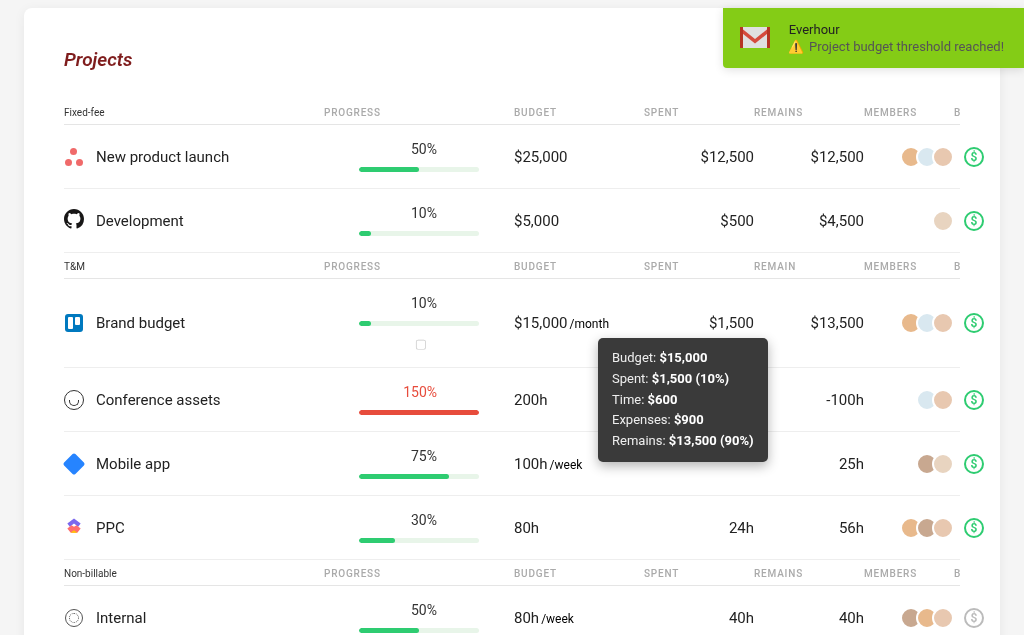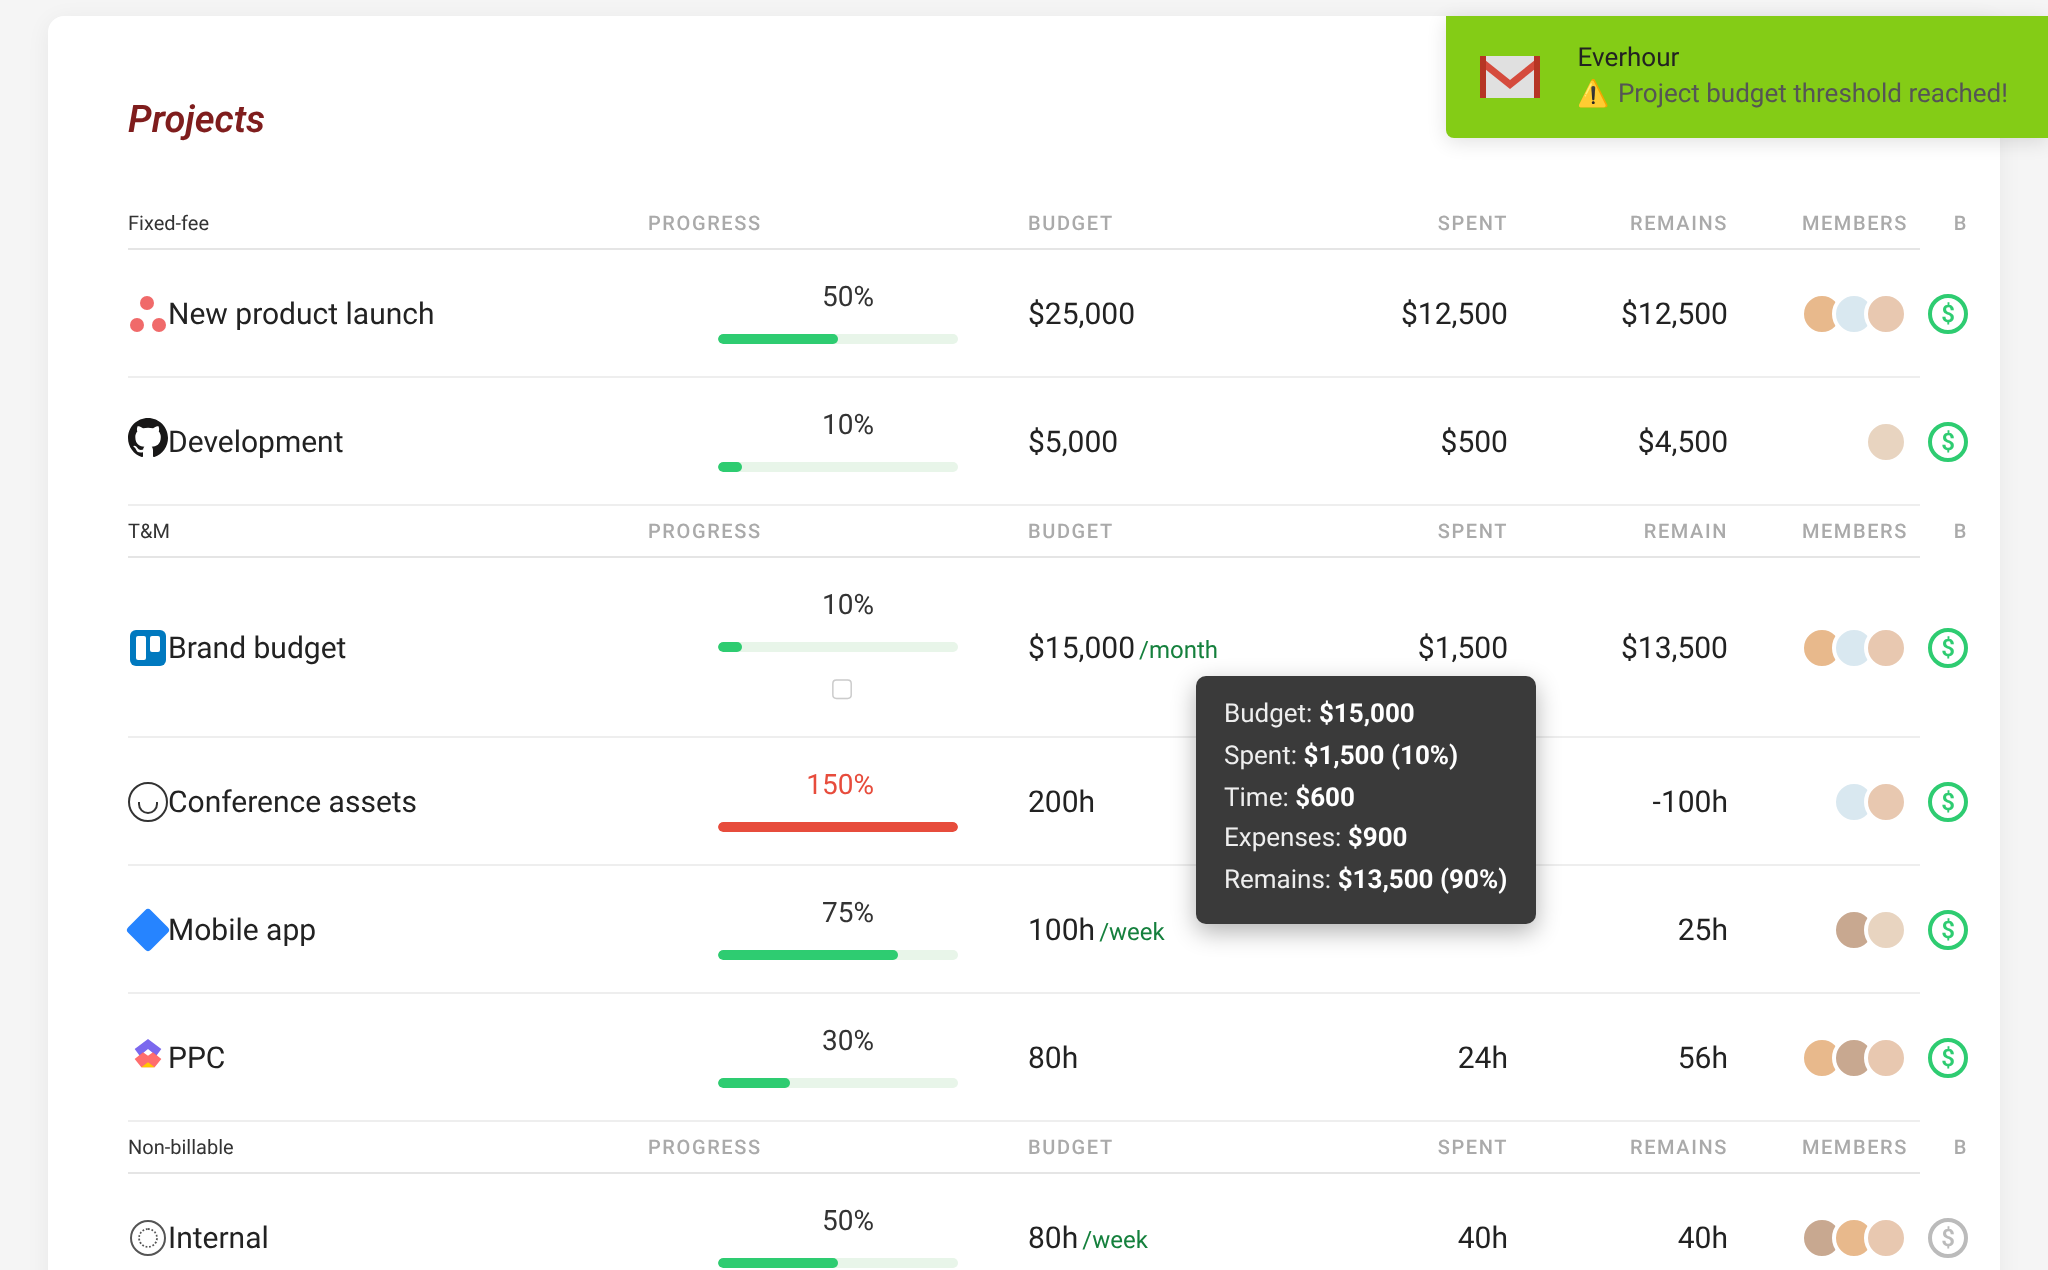--- a/index.html
+++ b/index.html
@@ -28,48 +28,48 @@
   padding: 8px 0 6px 0;
 }
 .section-title { font-size: 10px; color: #333; font-weight: 400; }
 .col-head {
   font-size: 10px;
   letter-spacing: 0.8px;
   text-transform: uppercase;
   color: #aaa;
   font-weight: 500;
 }
-.col-head.right { text-align: right; }
+.col-head.right { text-align: left; }
 .row {
   display: grid;
   grid-template-columns: 260px 190px 130px 110px 110px 90px 30px;
   align-items: center;
   border-bottom: 1px solid #eee;
   padding: 16px 0;
   position: relative;
 }
-.name-cell { display: flex; align-items: center; }
+.name-cell { display: flex; align-items: center; gap: 12px; }
 .proj-icon { width: 20px; height: 20px; display: flex; align-items: center; justify-content: center; flex-shrink: 0; }
 .proj-name { font-size: 15px; color: #222; }
 .progress-cell { display: flex; align-items: center; gap: 10px; flex-direction: column; }
 .pct { font-size: 14px; color: #333; min-width: 36px; text-align: right; }
 .pct.over { color: #e74c3c; }
 .bar {
   width: 120px; height: 5px; border-radius: 3px;
   background: #e8f5e9; position: relative; overflow: hidden;
 }
 .bar.red-bg { background: #fdecea; }
 .bar-fill {
   position: absolute; left: 0; top: 0; bottom: 0;
   background: #2ecc71; border-radius: 3px;
 }
 .bar-fill.red { background: #e74c3c; }
 .folder-icon { color: #ccc; font-size: 13px; margin-left: 4px; }
 .budget-cell { font-size: 15px; color: #222; }
-.budget-suffix { font-size: 12px; color: #15803d; margin-left: 2px; }
+.budget-suffix { font-size: 12px; color: #000000; margin-left: 2px; }
 .num-cell { font-size: 15px; color: #222; text-align: right; }
 .members-cell { display: flex; justify-content: flex-end; align-items: center; }
 .avatar {
   width: 22px; height: 22px; border-radius: 50%;
   border: 2px solid #fff; margin-left: -6px;
   background: #ddd; display: inline-block;
 }
 .avatar:first-child { margin-left: 0; }
 .billing-cell { display: flex; justify-content: flex-end; }
 .billing-badge {

